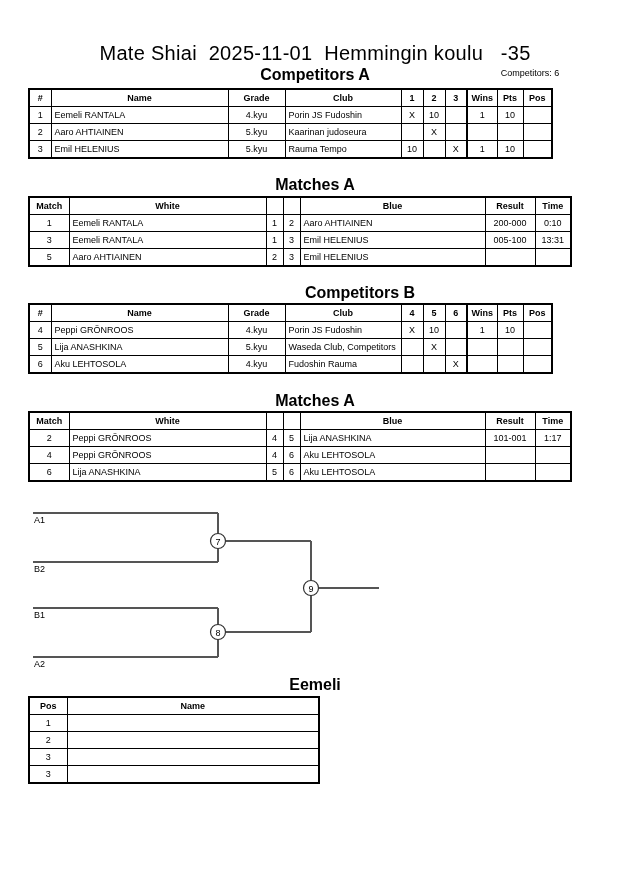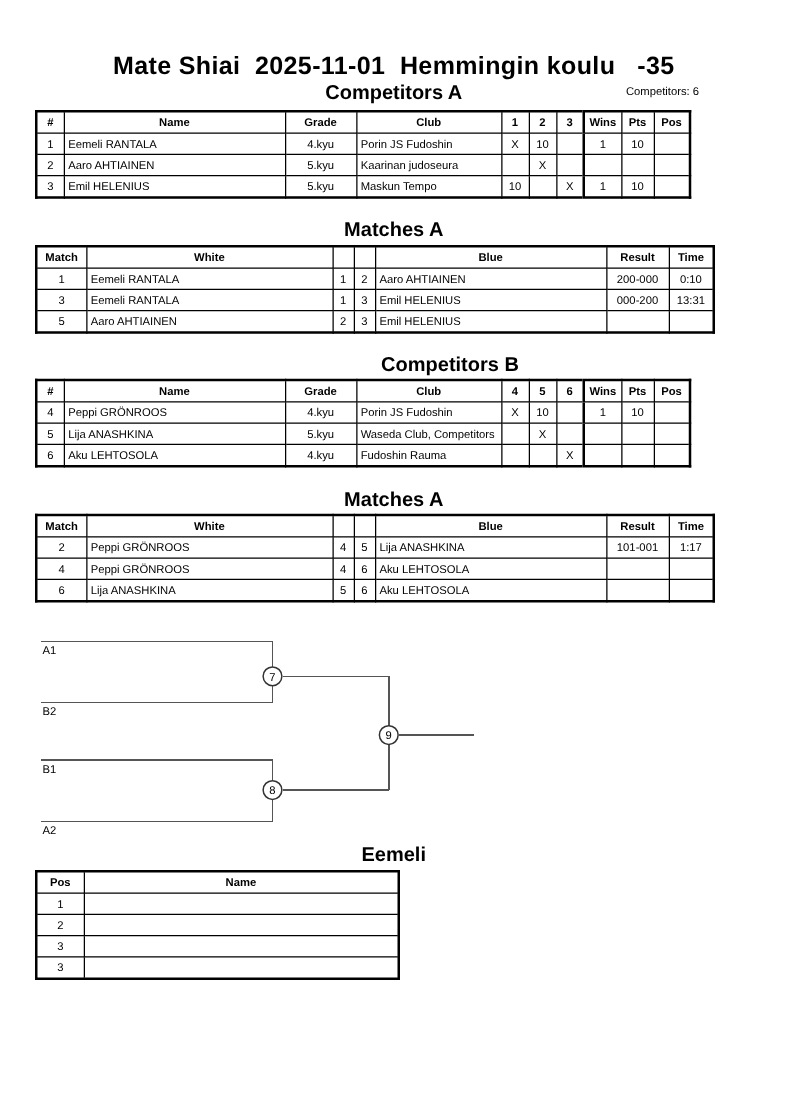--- a/index.html
+++ b/index.html
@@ -17,21 +17,21 @@
   }
 
   
   .doc-title {
     position: absolute;
     top: 42px;
     left: 0;
     width: 630px;
     text-align: center;
     font-size: 20px;
-    font-weight: bold;
+    font-weight: normal;
     letter-spacing: 0.3px;
     white-space: pre;
   }
   .competitors-count {
     position: absolute;
     top: 68px;
     left: 440px;
     width: 180px;
     text-align: center;
     font-size: 9px;
@@ -183,21 +183,21 @@
       <td class="c">X</td>
       <td class="c"></td>
       <td class="c heavy-left"></td>
       <td class="c"></td>
       <td class="c"></td>
     </tr>
     <tr>
       <td class="c">3</td>
       <td class="l">Emil HELENIUS</td>
       <td class="c">5.kyu</td>
-      <td class="l">Maskun Tempo</td>
+      <td class="l">Rauma Tempo</td>
       <td class="c">10</td>
       <td class="c"></td>
       <td class="c">X</td>
       <td class="c heavy-left">1</td>
       <td class="c">10</td>
       <td class="c"></td>
     </tr>
   </tbody>
 </table>
 
@@ -233,21 +233,21 @@
       <td class="l">Aaro AHTIAINEN</td>
       <td class="c">200-000</td>
       <td class="c">0:10</td>
     </tr>
     <tr>
       <td class="c">3</td>
       <td class="l">Eemeli RANTALA</td>
       <td class="c">1</td>
       <td class="c">3</td>
       <td class="l b">Emil HELENIUS</td>
-      <td class="c">000-200</td>
+      <td class="c">005-100</td>
       <td class="c">13:31</td>
     </tr>
     <tr>
       <td class="c">5</td>
       <td class="l">Aaro AHTIAINEN</td>
       <td class="c">2</td>
       <td class="c">3</td>
       <td class="l">Emil HELENIUS</td>
       <td class="c"></td>
       <td class="c"></td>

